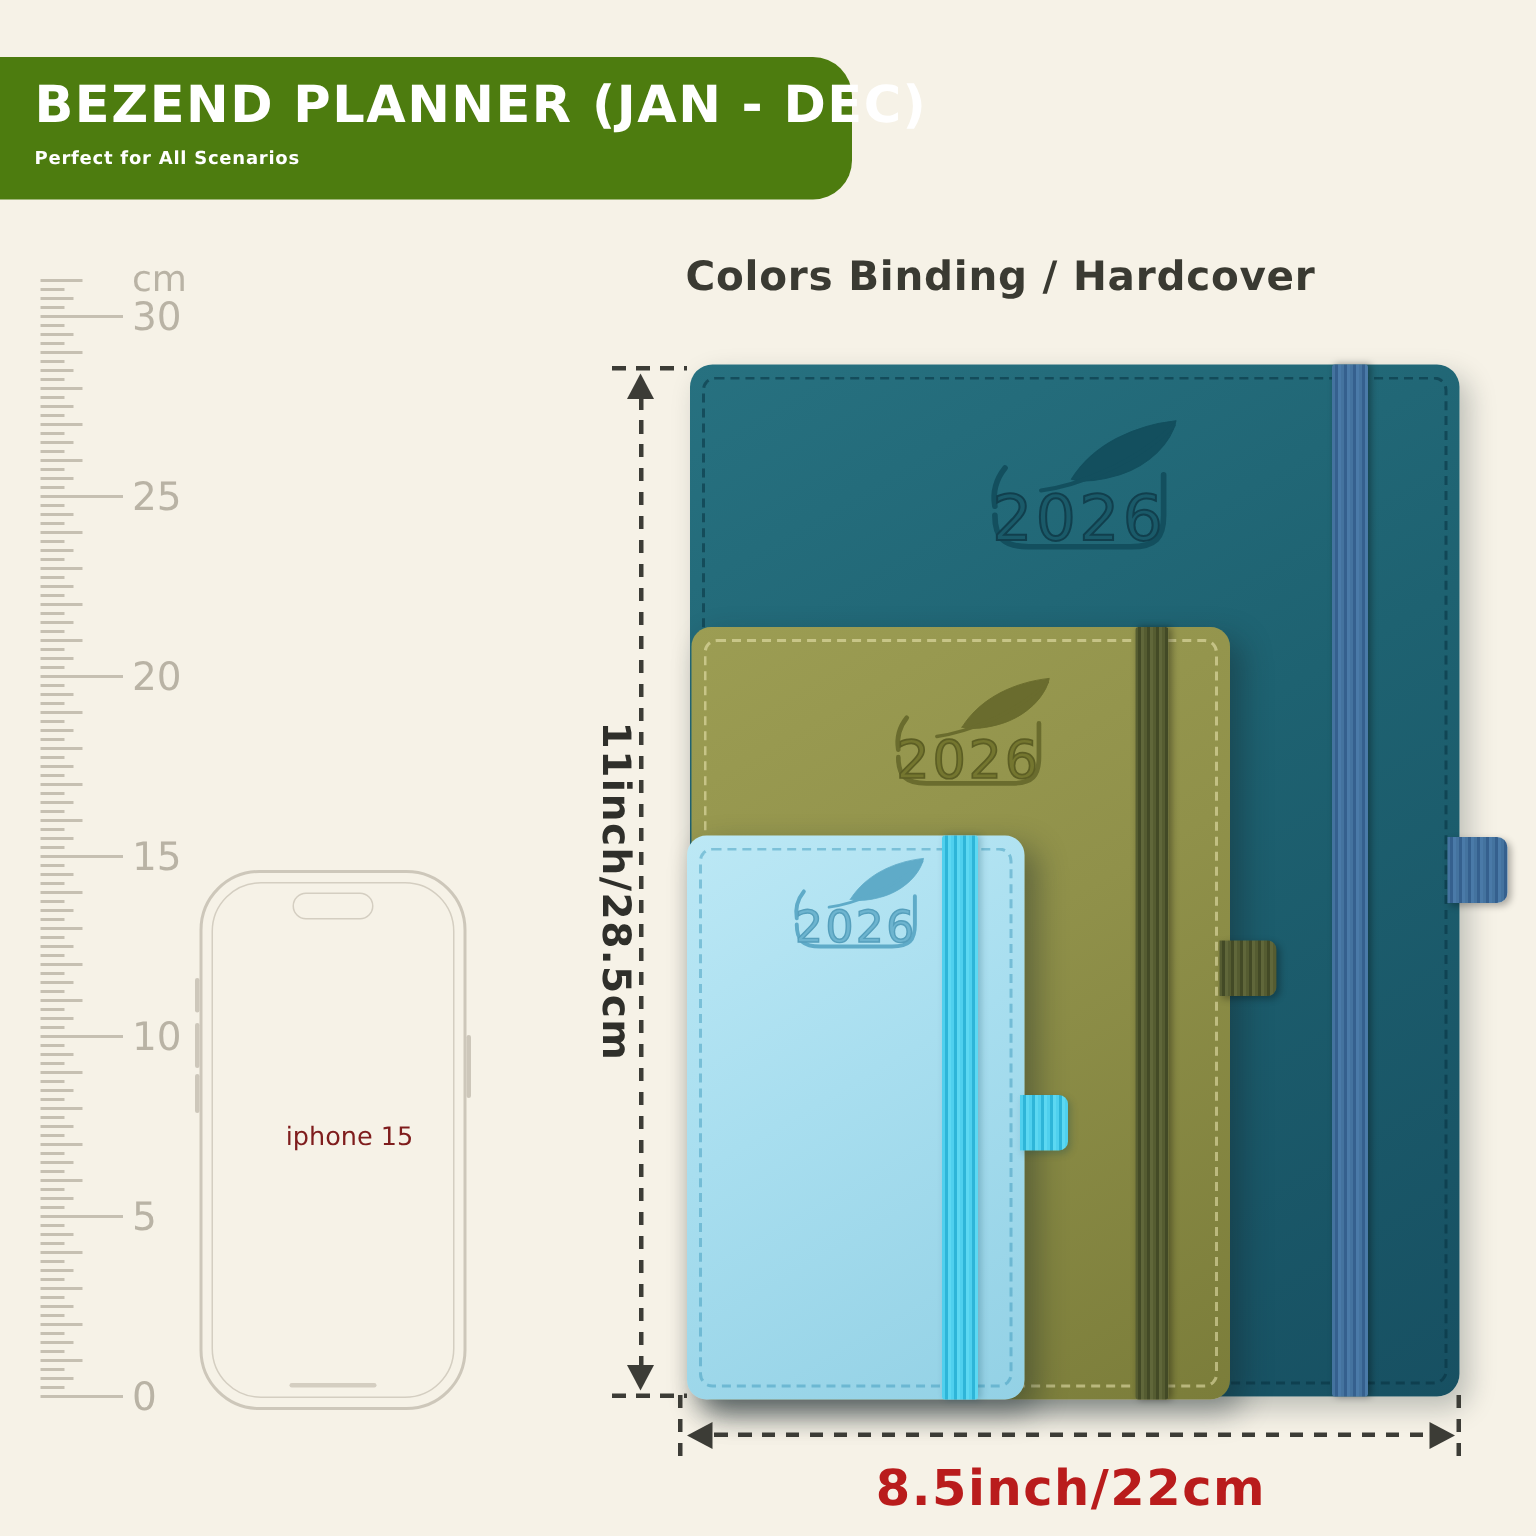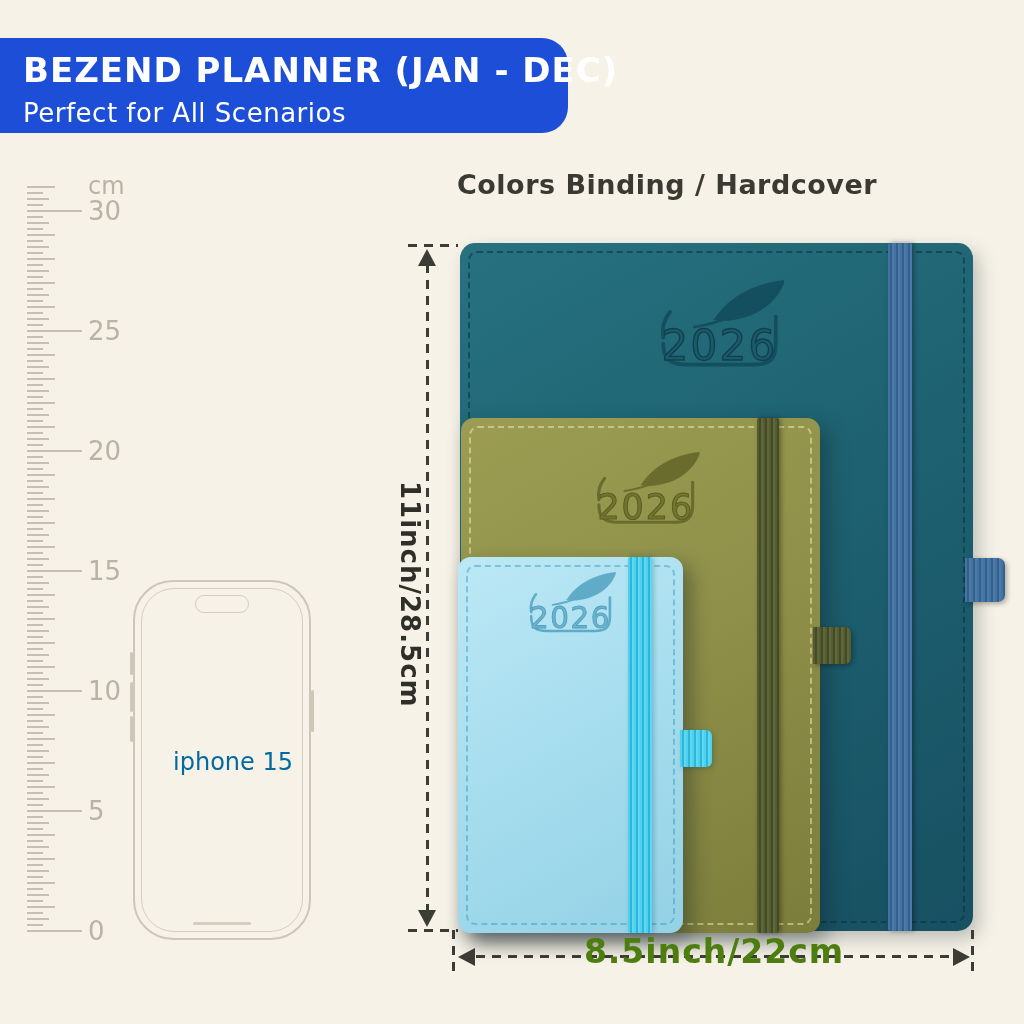--- a/index.html
+++ b/index.html
@@ -1,41 +1,41 @@
 <!DOCTYPE html>
 <html><head>
 <meta charset="utf-8">
 <style>
   html,body{margin:0;padding:0;background:#e8e4d9;}
   #canvas{position:relative;width:1024px;height:1024px;background:#f6f2e7;overflow:hidden;
           font-family:"DejaVu Sans","Liberation Sans",sans-serif;}
 
   
-  #banner{position:absolute;left:0;top:38px;width:568px;height:95px;background:#1d4ed8;
+  #banner{position:absolute;left:0;top:38px;width:568px;height:95px;background:#4d7c0f;
           border-radius:0 26px 26px 0;}
   #banner .title{position:absolute;left:23px;top:12px;color:#fff;font-size:34px;font-weight:bold;
           letter-spacing:1px;white-space:nowrap;}
-  #banner .subtitle{position:absolute;left:23px;top:60px;color:#fff;font-size:26px;font-weight:400;
+  #banner .subtitle{position:absolute;left:23px;top:60px;color:#fff;font-size:12px;font-weight:700;
           letter-spacing:.5px;white-space:nowrap;}
 
   
   #features{position:absolute;left:457px;top:166px;color:#3a3a32;font-size:27px;font-weight:600;
           line-height:37px;letter-spacing:.5px;}
 
   
   #ruler{position:absolute;left:22px;top:168px;}
 
   
   #phone{position:absolute;left:133px;top:580px;width:174px;height:356px;
          border:2px solid #cdc7ba;border-radius:40px;}
   #phone .inner{position:absolute;left:6px;top:6px;right:6px;bottom:6px;
          border:1.5px solid #d4cec1;border-radius:33px;}
   #phone .notch{position:absolute;left:50%;transform:translateX(-50%);top:13px;width:52px;height:16px;
          border:1.5px solid #d4cec1;border-radius:9px;}
-  #phone .plabel{position:absolute;left:0;right:0;top:166px;text-align:center;color:#0369a1;font-size:24px;margin-left:22px;}
+  #phone .plabel{position:absolute;left:0;right:0;top:166px;text-align:center;color:#7f1d1d;font-size:17px;margin-left:22px;}
   #phone .homebar{position:absolute;left:50%;transform:translateX(-50%);bottom:13px;width:58px;height:3px;
          background:#d4cec1;border-radius:2px;}
   .sbtn{position:absolute;width:3px;background:#cdc7ba;border-radius:2px;}
 
   
   .notebook{position:absolute;}
   .stitch{position:absolute;left:8px;top:8px;right:8px;bottom:8px;border-radius:9px;pointer-events:none;}
   .band{position:absolute;top:0;bottom:0;}
   .penloop{position:absolute;}
   .emboss{position:absolute;}
@@ -90,21 +90,21 @@
   
   .hdash{position:absolute;height:3px;
       background:repeating-linear-gradient(90deg,#3c3c36 0 9px,transparent 9px 16px);}
   .vdash{position:absolute;width:3px;
       background:repeating-linear-gradient(180deg,#3c3c36 0 9px,transparent 9px 16px);}
   .tri{position:absolute;width:0;height:0;}
   .tri.up{border-left:9px solid transparent;border-right:9px solid transparent;border-bottom:17px solid #3c3c36;}
   .tri.down{border-left:9px solid transparent;border-right:9px solid transparent;border-top:17px solid #3c3c36;}
   .tri.left{border-top:9px solid transparent;border-bottom:9px solid transparent;border-right:17px solid #3c3c36;}
   .tri.right{border-top:9px solid transparent;border-bottom:9px solid transparent;border-left:17px solid #3c3c36;}
-  #dim-h-label{position:absolute;left:564px;top:932px;width:300px;text-align:center;color:#4d7c0f;
+  #dim-h-label{position:absolute;left:564px;top:972px;width:300px;text-align:center;color:#b91c1c;
       font-size:33px;font-weight:600;letter-spacing:1px;white-space:nowrap;}
   #dim-v-label{position:absolute;left:300px;top:576px;width:220px;text-align:center;color:#2f2f2a;
       font-size:26px;font-weight:600;letter-spacing:1px;white-space:nowrap;transform:rotate(90deg);}
 </style>
 </head>
 <body>
 
 <div id="canvas">
 
   <div id="banner">

